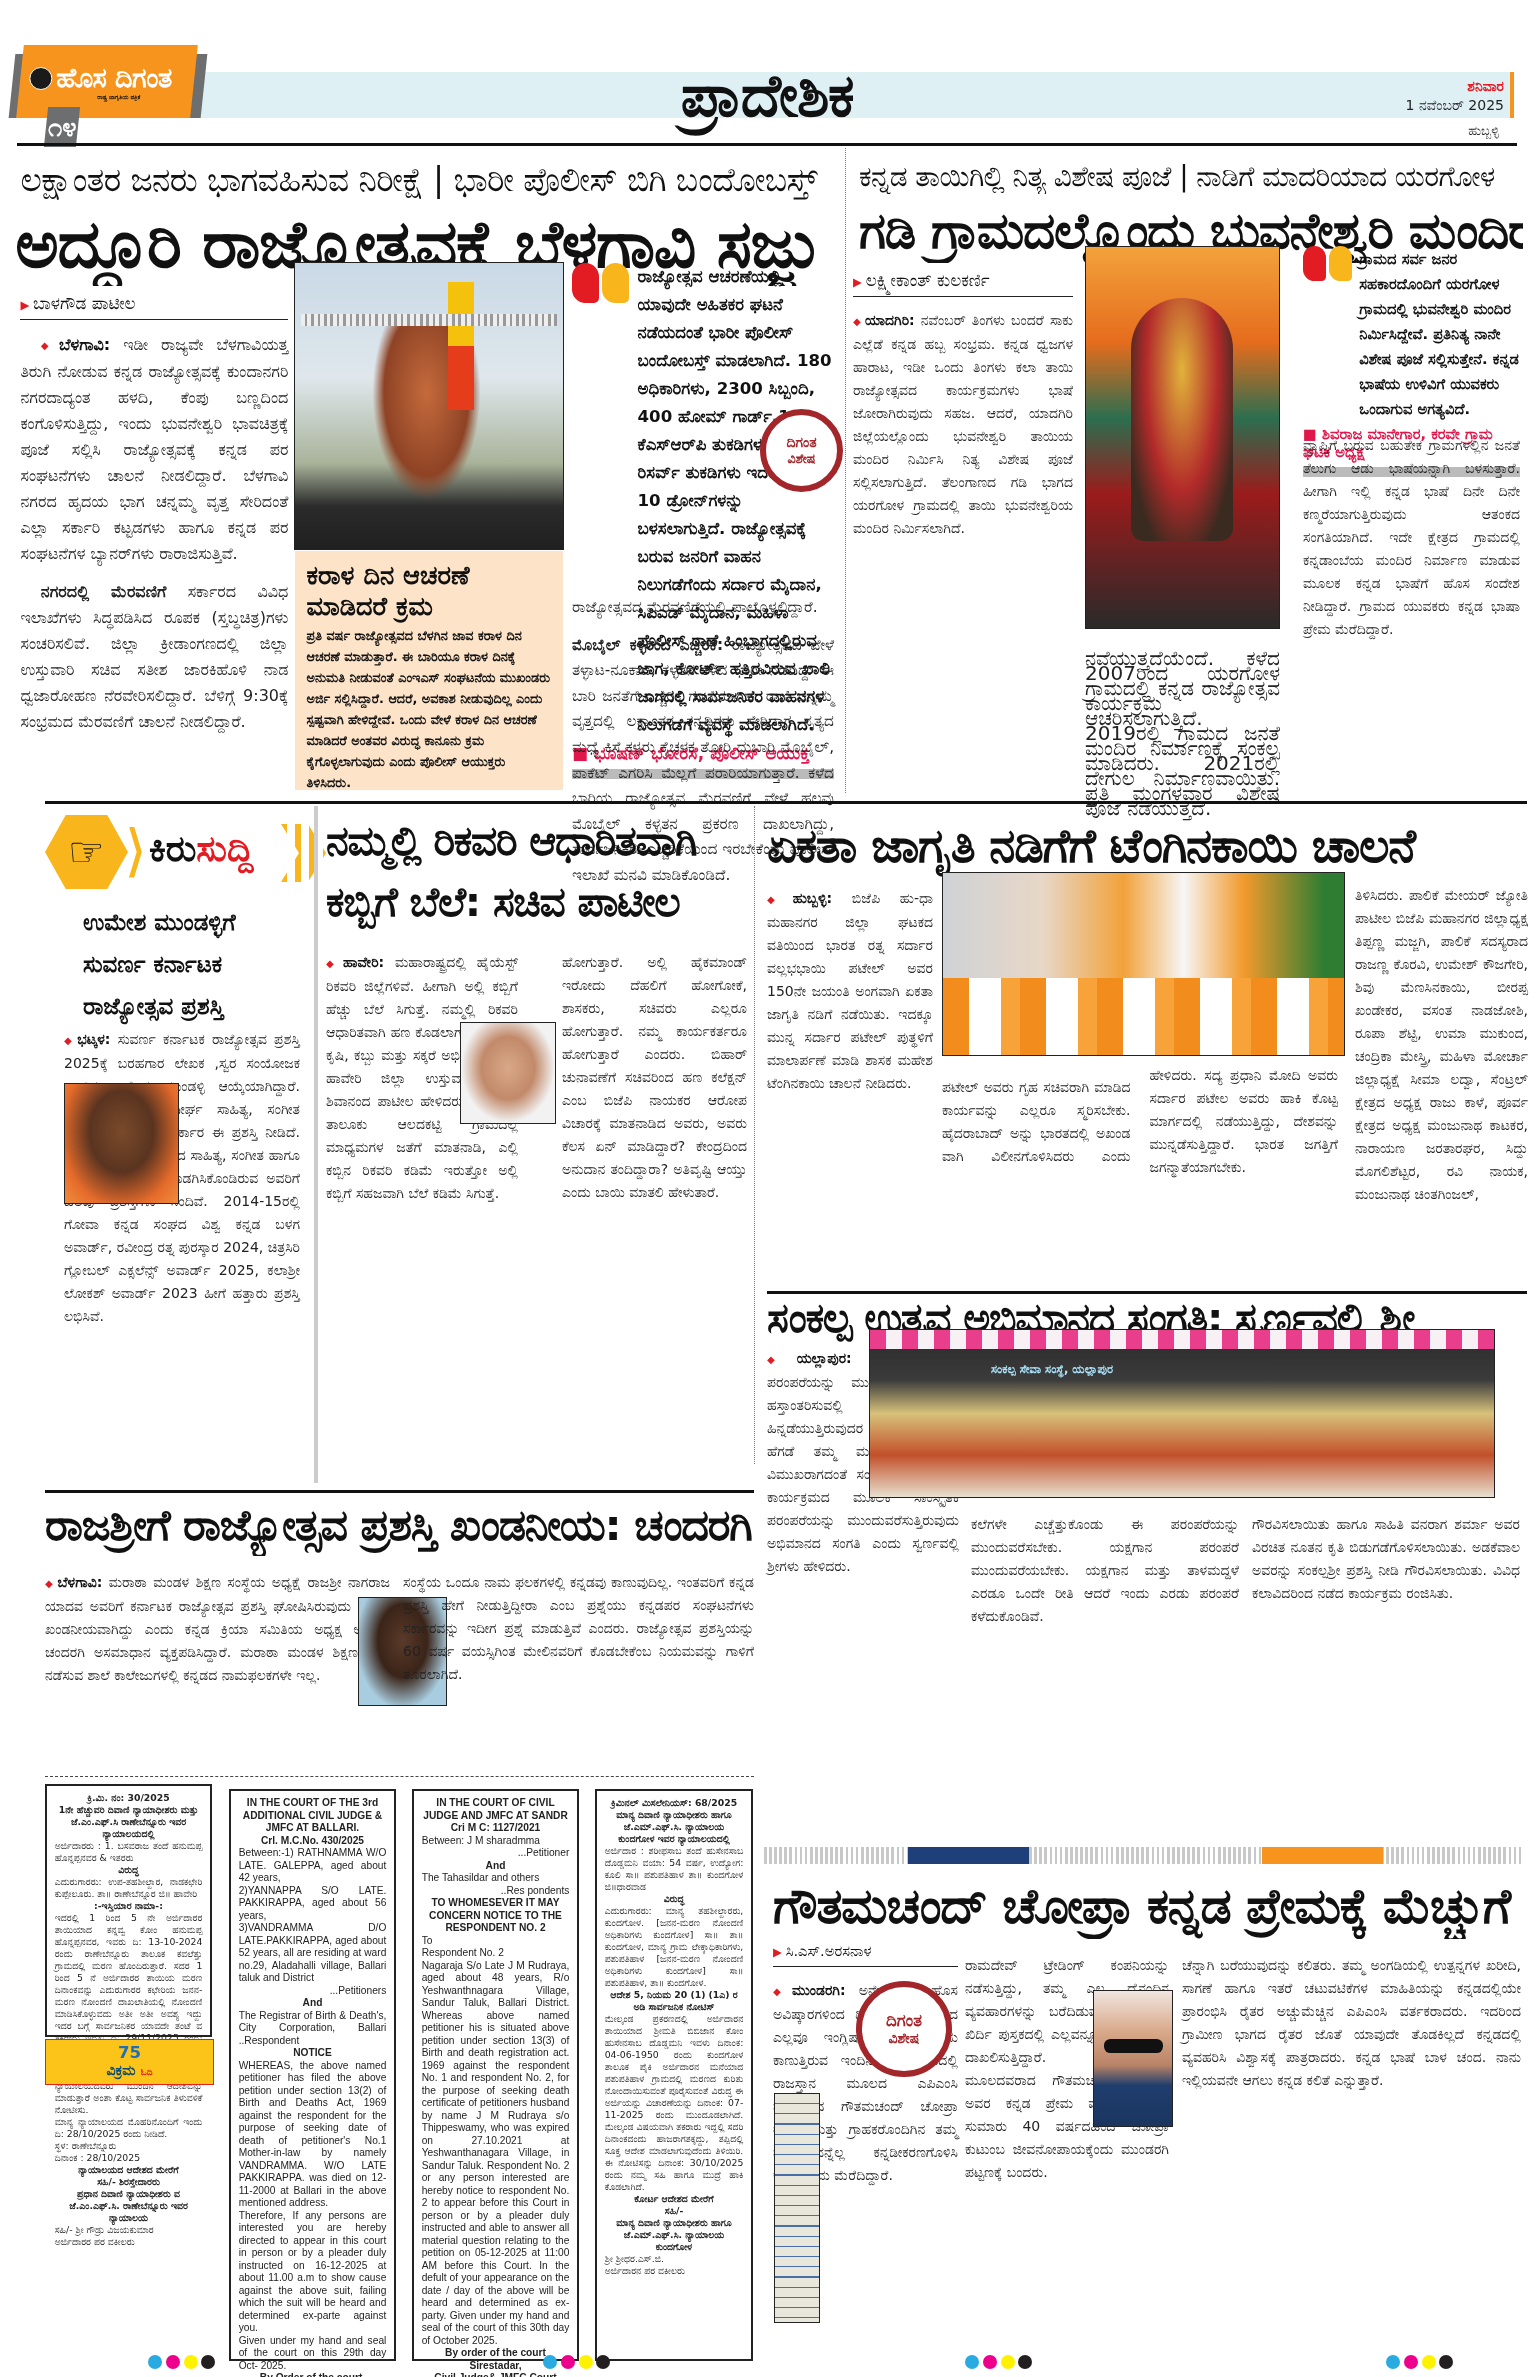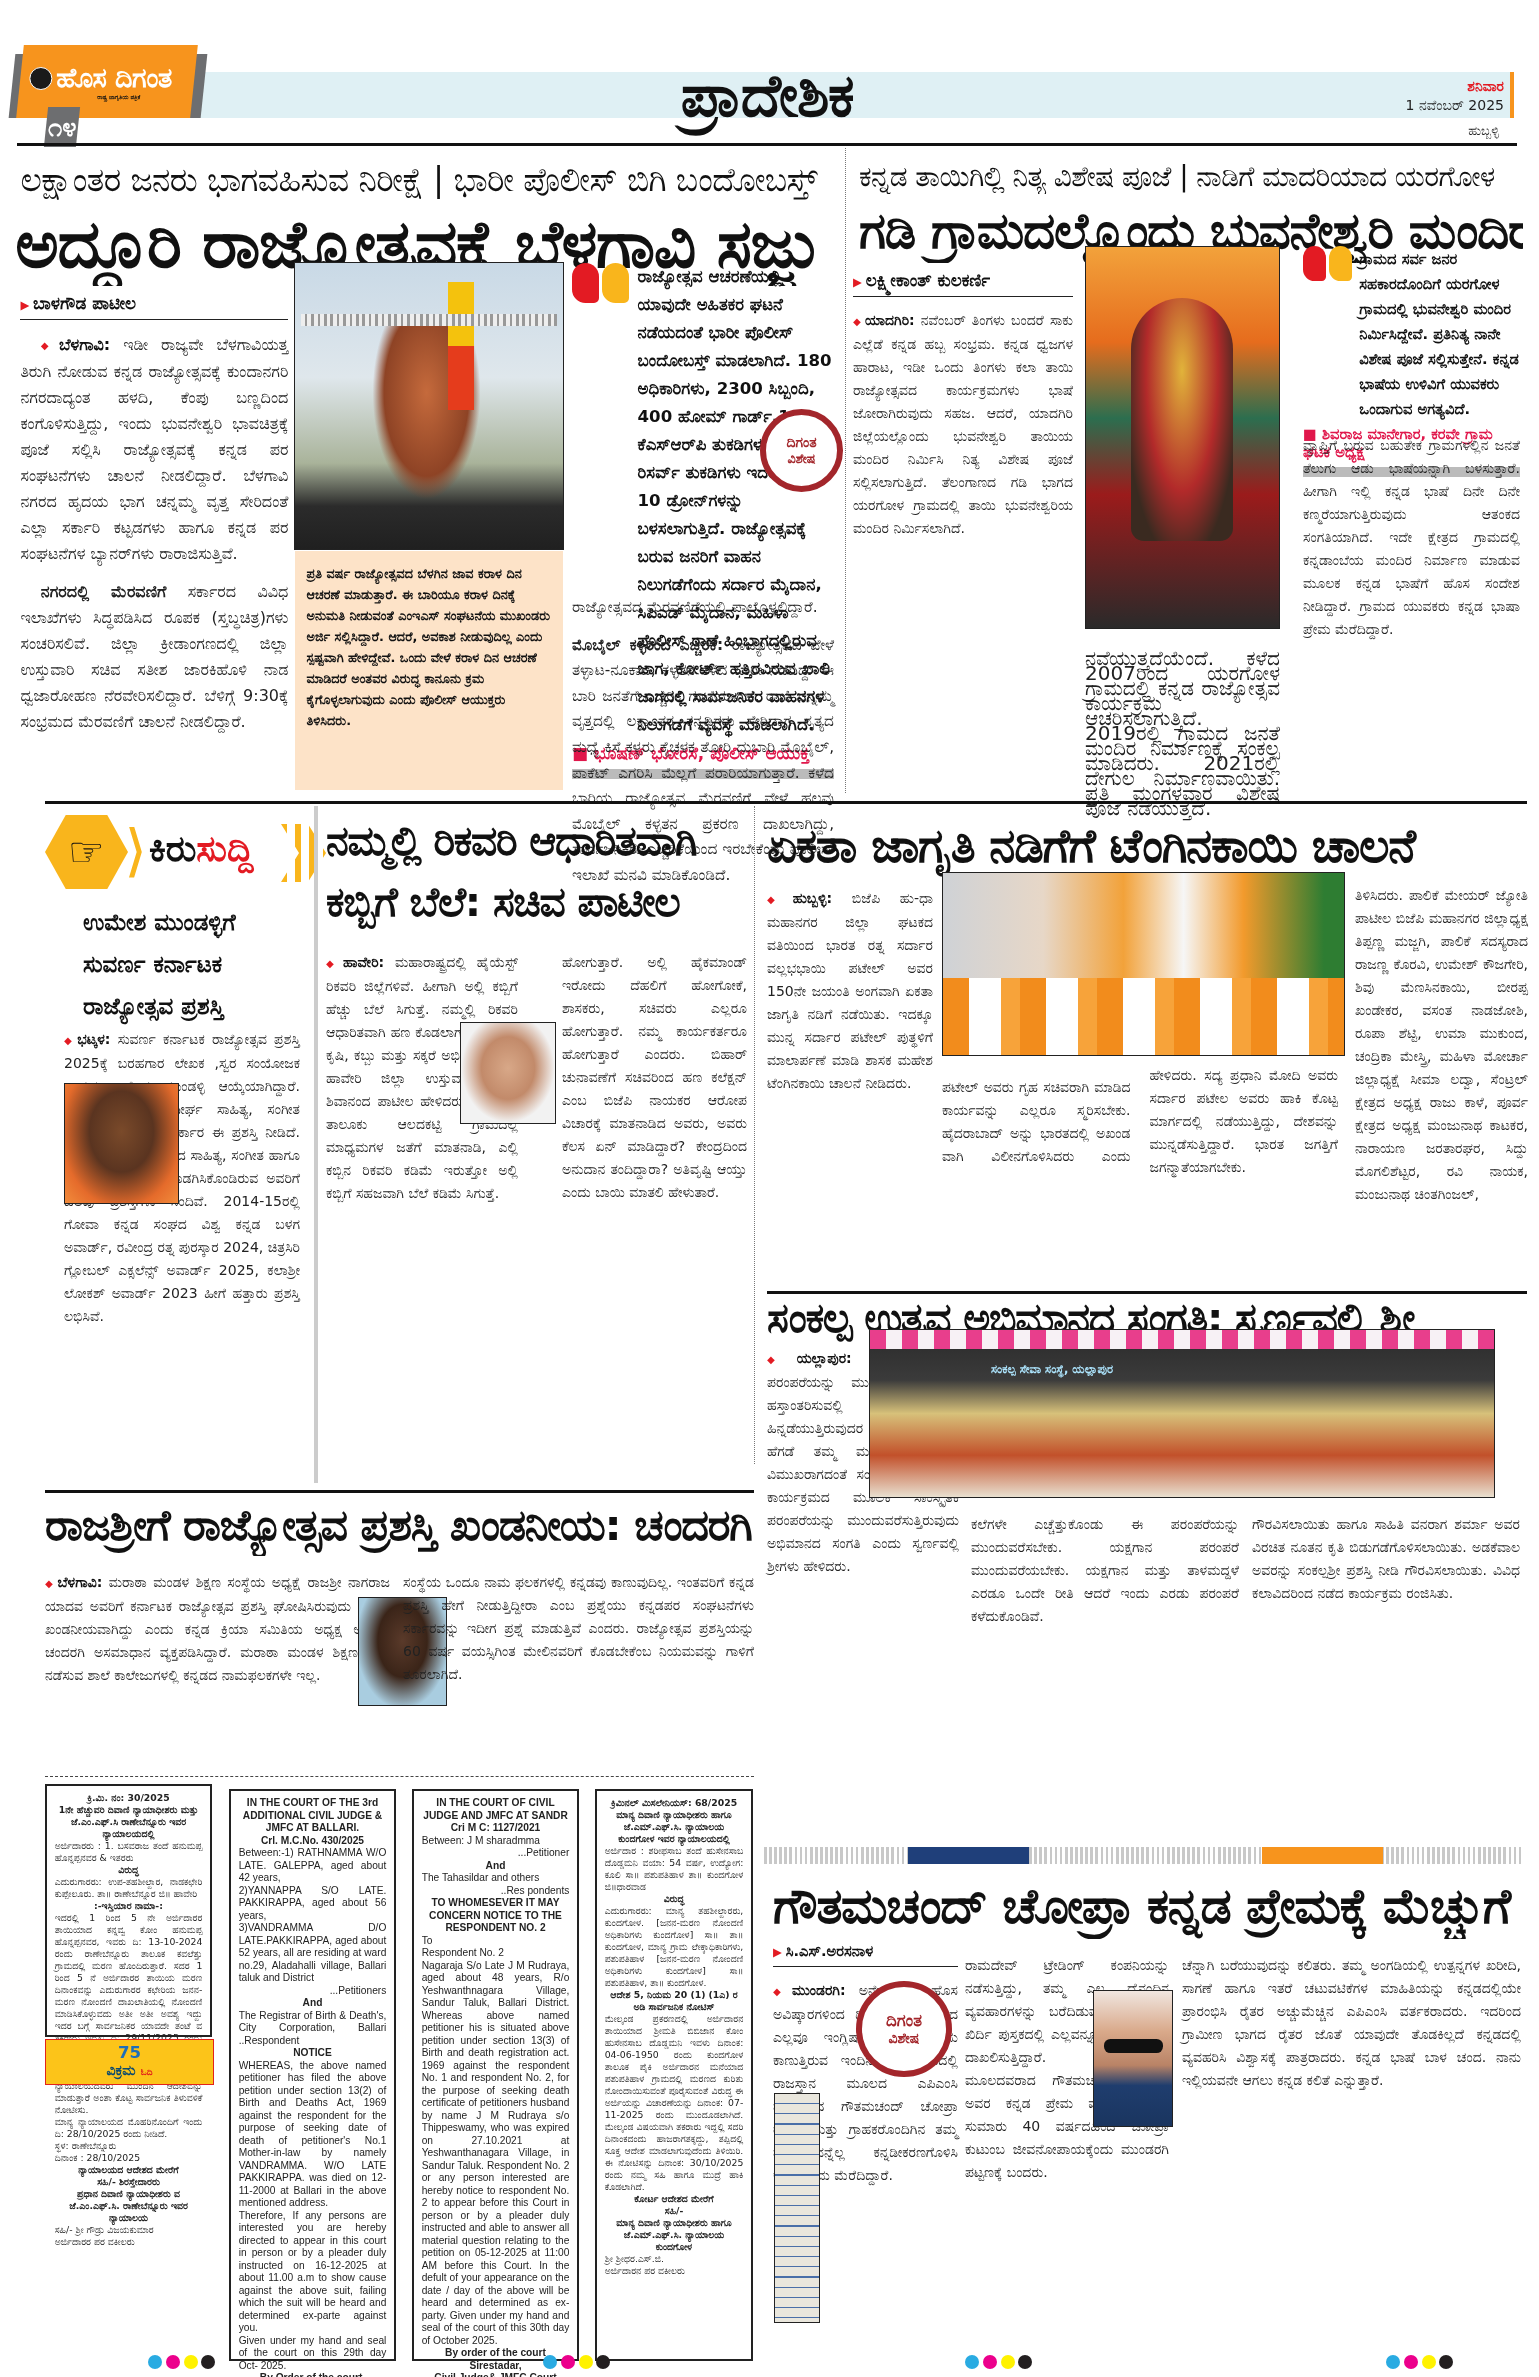--- a/index.html
+++ b/index.html
@@ -3,21 +3,21 @@
 <meta charset="utf-8">
 <style>
 *{box-sizing:border-box;margin:0;padding:0}
 html,body{width:1540px;height:2377px;background:#fff;overflow:hidden}
 body{font-family:"DejaVu Sans","Liberation Sans",sans-serif;color:#111;position:relative}
 .abs{position:absolute}
 .body-text{font-size:16px;line-height:26px;text-align:justify;color:#222}
 .body-text p{margin:12px 0 0 0;text-indent:20.4px}
 .dateline{font-weight:bold;color:#111}
 .dateline::before{content:"◆";color:#e31b23;font-size:10.2px;margin-right:2.6px;vertical-align:middle}
-.byline{font-weight:bold;font-size:17px;padding-bottom:6.4px;border-bottom:1.9px solid #222}
+.byline{font-weight:normal;font-size:17px;padding-bottom:6.4px;border-bottom:1.9px solid #222}
 .byline::before{content:"▶";color:#e31b23;font-size:11.5px;margin-right:3.8px}
 .rule{background:#111}
 .dotted-v{border-left:1.3px dotted #777}
 .kicker{font-size:33px;font-weight:normal;white-space:nowrap;letter-spacing:-0.6px}
 .headline{font-weight:900;white-space:nowrap;letter-spacing:-1.3px}
 .photo{border:1.3px solid #222;overflow:hidden}
 .quote-mark{display:flex}
 .quote-mark span{display:block;width:27px;height:40px;border-radius:14px 14px 5.1px 14px;margin-right:2.6px}
 .quote-box{font-weight:bold;font-size:16.6px;line-height:28px}
 .quote-attr{color:#e0174b;font-weight:bold;font-size:17px;margin-top:3.8px}
@@ -67,20 +67,21 @@
   </div>
 </div>
 
 <div class="abs photo" style="left:294px;top:262px;width:270px;height:288px;background:linear-gradient(180deg,#c9d9e6 0%,#dfe7ec 40%,#a9b39a 70%,#2b2b2b 85%,#202020 100%)">
   <div class="abs" style="left:77px;top:58px;width:109px;height:179px;background:radial-gradient(ellipse at 50% 40%,#c56a3c 0%,#8e4325 55%,transparent 70%)"></div>
   <div class="abs" style="left:153px;top:19px;width:25.6px;height:128px;background:linear-gradient(180deg,#f4c20d 50%,#e53c1c 50%)"></div>
   <div class="abs" style="left:6.4px;top:51px;width:256px;height:11.5px;background:repeating-linear-gradient(90deg,#eee 0 3.8px,#999 3.8px 6.4px)"></div>
 </div>
 
 <div class="abs" style="left:295px;top:551px;width:268px;height:239px;background:#fde3c8;padding:9px 11.5px">
+  <div style="font-size:25.6px;font-weight:900;line-height:31px">ಕರಾಳ ದಿನ ಆಚರಣೆ ಮಾಡಿದರೆ ಕ್ರಮ</div>
   <div style="font-size:12.8px;font-weight:bold;line-height:21px;margin-top:2.6px">ಪ್ರತಿ ವರ್ಷ ರಾಜ್ಯೋತ್ಸವದ ಬೆಳಗಿನ ಜಾವ ಕರಾಳ ದಿನ ಆಚರಣೆ ಮಾಡುತ್ತಾರೆ. ಈ ಬಾರಿಯೂ ಕರಾಳ ದಿನಕ್ಕೆ ಅನುಮತಿ ನೀಡುವಂತೆ ಎಂಇಎಸ್ ಸಂಘಟನೆಯ ಮುಖಂಡರು ಅರ್ಜಿ ಸಲ್ಲಿಸಿದ್ದಾರೆ. ಆದರೆ, ಅವಕಾಶ ನೀಡುವುದಿಲ್ಲ ಎಂದು ಸ್ಪಷ್ಟವಾಗಿ ಹೇಳಿದ್ದೇವೆ. ಒಂದು ವೇಳೆ ಕರಾಳ ದಿನ ಆಚರಣೆ ಮಾಡಿದರೆ ಅಂತವರ ವಿರುದ್ಧ ಕಾನೂನು ಕ್ರಮ ಕೈಗೊಳ್ಳಲಾಗುವುದು ಎಂದು ಪೊಲೀಸ್ ಆಯುಕ್ತರು ತಿಳಿಸಿದರು.</div>
 </div>
 
 <div class="abs" style="left:572px;top:263px;width:262px">
   <div style="display:flex">
     <div class="quote-mark">
         <span style="background:#e31b23"></span>
         <span style="background:#f9b51c"></span>
       </div>
     <div class="quote-box" style="margin-left:6.4px;flex:1">ರಾಜ್ಯೋತ್ಸವ ಆಚರಣೆಯಲ್ಲಿ ಯಾವುದೇ ಅಹಿತಕರ ಘಟನೆ ನಡೆಯದಂತೆ ಭಾರೀ ಪೊಲೀಸ್ ಬಂದೋಬಸ್ತ್ ಮಾಡಲಾಗಿದೆ. 180 ಅಧಿಕಾರಿಗಳು, 2300 ಸಿಬ್ಬಂದಿ, 400 ಹೋಮ್ ಗಾರ್ಡ್,10 ಕೆಎಸ್‌ಆರ್‌ಪಿ ತುಕಡಿಗಳು, 8 ಆನ್ ರಿಸರ್ವ್ ತುಕಡಿಗಳು ಇದರ ಜೊತೆಗೆ 10 ಡ್ರೋನ್‌ಗಳನ್ನು ಬಳಸಲಾಗುತ್ತಿದೆ. ರಾಜ್ಯೋತ್ಸವಕ್ಕೆ ಬರುವ ಜನರಿಗೆ ವಾಹನ ನಿಲುಗಡೆಗೆಂದು ಸರ್ದಾರ ಮೈದಾನ, ಸಿಪಿಎಡ್ ಮೈದಾನ, ಮಹಿಳಾ ಪೊಲೀಸ್ ಠಾಣೆ ಹಿಂಭಾಗದಲ್ಲಿರುವ ಜಾಗ, ಕೋರ್ಟ್ ಹತ್ತಿರವಿರುವ ಖಾಲಿ ಜಾಗದಲ್ಲಿ ಸಾರ್ವಜನಿಕರ ವಾಹನಗಳ ನಿಲುಗಡೆಗೆ ವ್ಯವಸ್ಥೆ ಮಾಡಲಾಗಿದೆ.</div>

